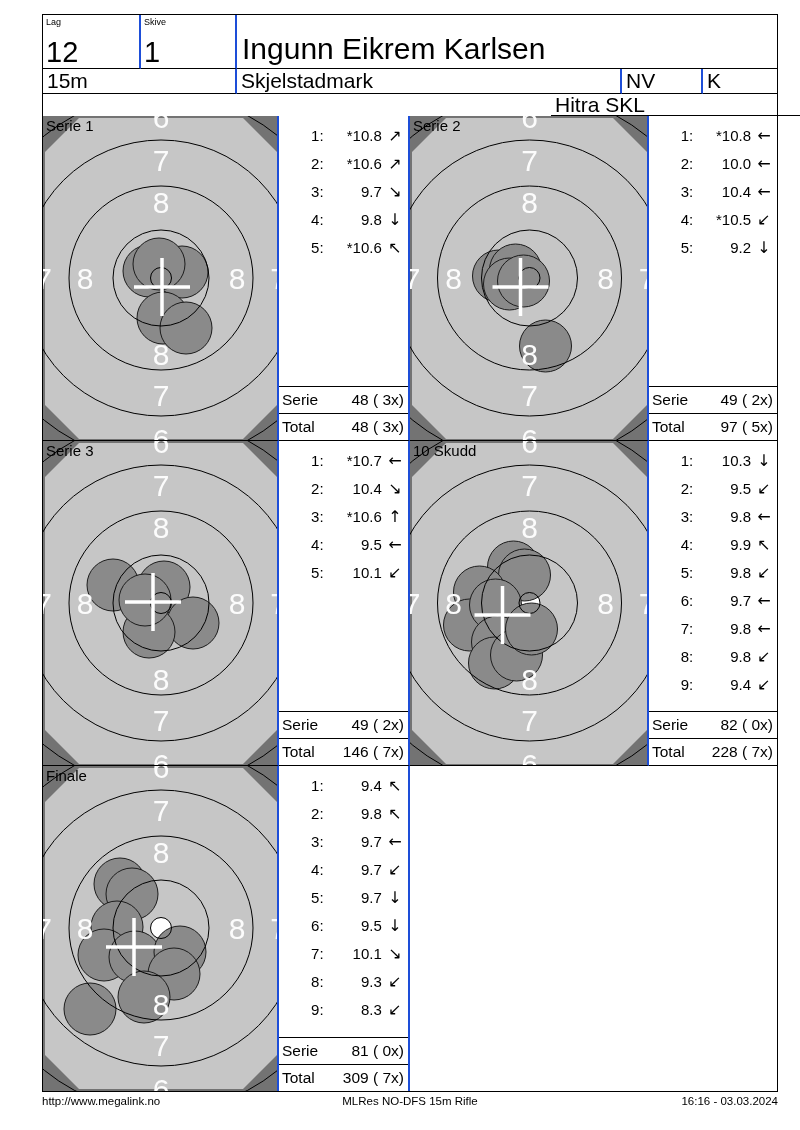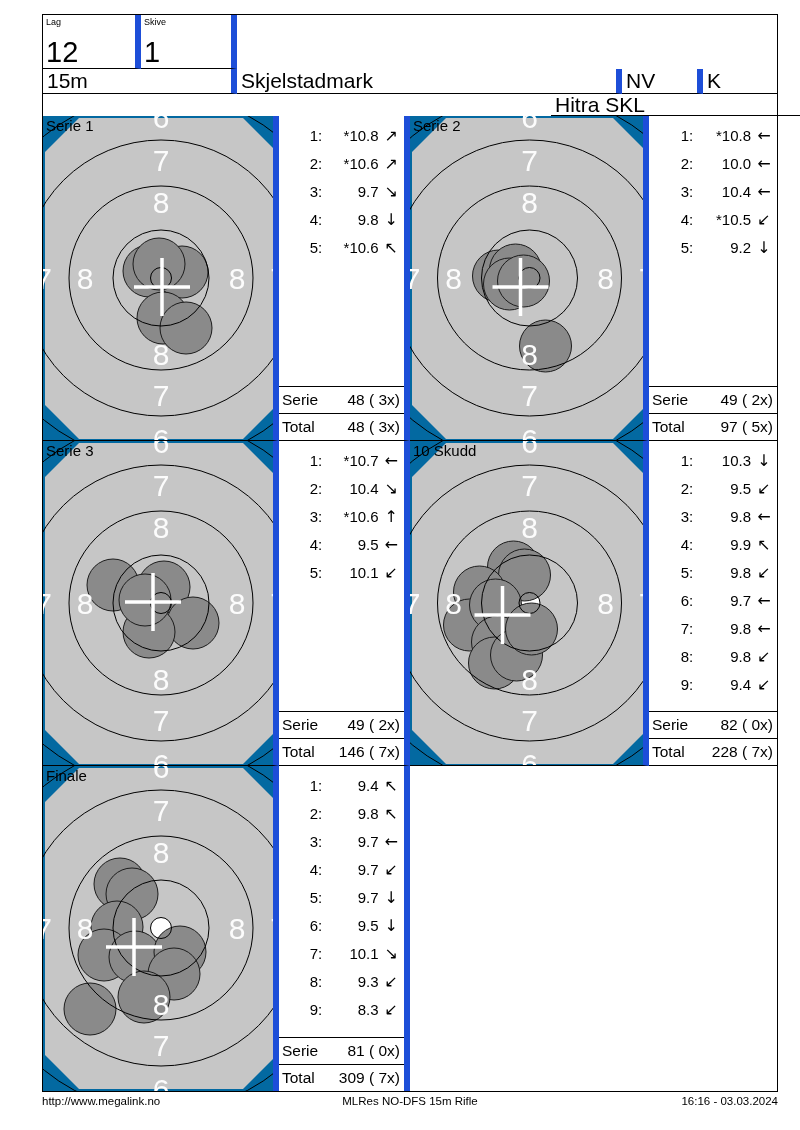--- a/index.html
+++ b/index.html
@@ -1,29 +1,29 @@
 <!DOCTYPE html>
 <html><head>
 <meta charset="utf-8">
 <style>
   html,body{margin:0;padding:0;background:#fff;}
   .page{position:relative;width:800px;height:1130px;background:#fff;overflow:hidden;
         font-family:"Liberation Sans","DejaVu Sans",sans-serif;color:#000;}
   .sheet{position:absolute;left:42px;top:14px;width:736px;height:1078px;
          border:1px solid #000;box-sizing:border-box;}
   .cell{position:absolute;box-sizing:border-box;overflow:hidden;}
-  .br{border-right:6px solid #1d4ed8;}
+  .br{border-right:2px solid #1d4ed8;}
   .bb{border-bottom:1px solid #000;}
   .mini-label{position:absolute;top:2px;left:3px;font-size:9px;}
   .big-val{position:absolute;bottom:1px;left:3px;font-size:29px;line-height:30px;}
   .name-cell{font-size:30px;padding:17px 0 0 5px;}
   .txt15{font-size:21px;padding-left:4px;}
   .lh25{line-height:24px;}
   .lh22{line-height:21px;}
-  .target-cell{background:#0369a1;}
+  .target-cell{background:#737373;}
   .target-title{position:absolute;top:1px;left:3px;font-size:15px;z-index:2;}
   .target-svg{position:absolute;left:0;top:0;}
   .shots-cell{background:#fff;}
   .shot-list{position:absolute;top:5px;left:0;right:0;}
   .shot-row{display:flex;height:28px;align-items:center;font-size:15px;}
   .shot-row .n{width:46px;text-align:right;}
   .shot-row .v{width:60px;text-align:right;}
   .shot-row .a{width:27px;text-align:center;font-size:16px;font-family:"DejaVu Sans",sans-serif;}
   .sum-row{position:absolute;left:0;right:0;height:27px;border-top:1px solid #000;
            display:flex;justify-content:space-between;align-items:center;
@@ -42,20 +42,21 @@
   <div class="sheet">
 
     <div class="cell br bb" style="left:0;top:0;width:98px;height:54px;">
       <span class="mini-label">Lag</span>
       <span class="big-val">12</span>
     </div>
     <div class="cell br bb" style="left:98px;top:0;width:96px;height:54px;">
       <span class="mini-label">Skive</span>
       <span class="big-val">1</span>
     </div>
+    <div class="cell bb name-cell" style="left:194px;top:0;width:540px;height:54px;">Ingunn Eikrem Karlsen</div>
 
     <div class="cell br bb txt15 lh25" style="left:0;top:54px;width:194px;height:25px;">15m</div>
     <div class="cell br bb txt15 lh25" style="left:194px;top:54px;width:385px;height:25px;">Skjelstadmark</div>
     <div class="cell br bb txt15 lh25" style="left:579px;top:54px;width:81px;height:25px;">NV</div>
     <div class="cell bb txt15 lh25" style="left:660px;top:54px;width:74px;height:25px;">K</div>
 
     <div class="cell br bb txt15 lh22" style="left:194px;top:79px;width:274px;height:22px;margin-top:46px;">SM 15m Hitrahallen</div>
     <div class="cell bb txt15 lh22" style="left:468px;top:79px;width:266px;height:22px;margin-left:40px;">Hitra SKL</div>
 
     <div class="cell br bb target-cell" style="left:0;top:101px;width:236px;height:325px;">

